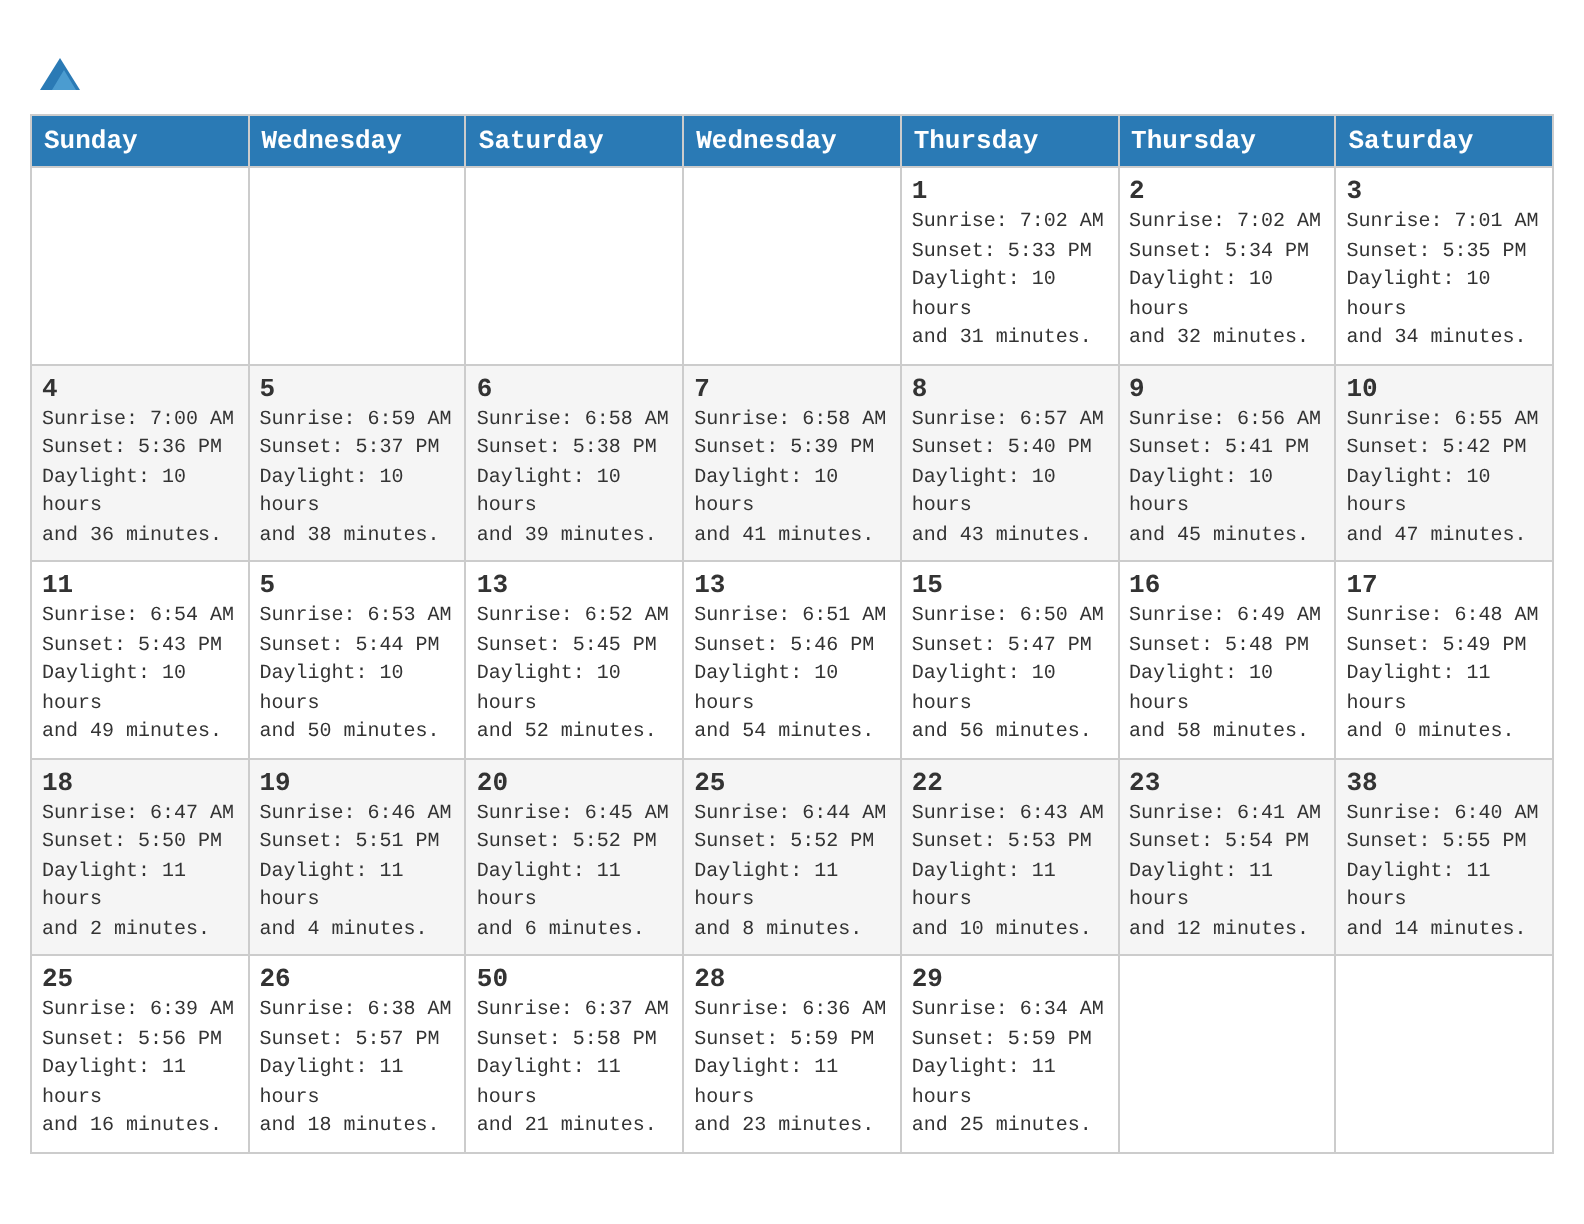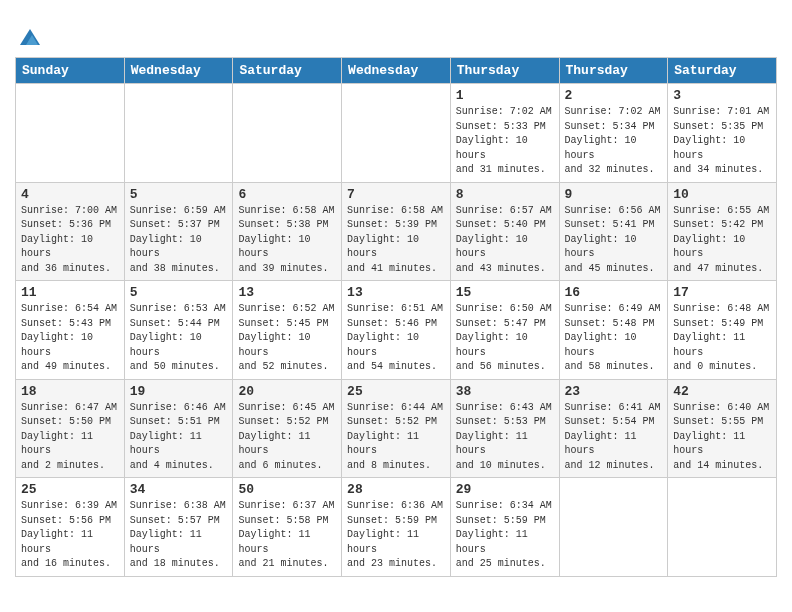--- a/index.html
+++ b/index.html
@@ -159,27 +159,27 @@
           <td><span class="day-num">13</span><span class="day-info">Sunrise: 6:51 AM<br>Sunset: 5:46 PM<br>Daylight: 10 hours<br>and 54 minutes.</span></td>
           <td><span class="day-num">15</span><span class="day-info">Sunrise: 6:50 AM<br>Sunset: 5:47 PM<br>Daylight: 10 hours<br>and 56 minutes.</span></td>
           <td><span class="day-num">16</span><span class="day-info">Sunrise: 6:49 AM<br>Sunset: 5:48 PM<br>Daylight: 10 hours<br>and 58 minutes.</span></td>
           <td><span class="day-num">17</span><span class="day-info">Sunrise: 6:48 AM<br>Sunset: 5:49 PM<br>Daylight: 11 hours<br>and 0 minutes.</span></td>
         </tr>
         <tr>
           <td><span class="day-num">18</span><span class="day-info">Sunrise: 6:47 AM<br>Sunset: 5:50 PM<br>Daylight: 11 hours<br>and 2 minutes.</span></td>
           <td><span class="day-num">19</span><span class="day-info">Sunrise: 6:46 AM<br>Sunset: 5:51 PM<br>Daylight: 11 hours<br>and 4 minutes.</span></td>
           <td><span class="day-num">20</span><span class="day-info">Sunrise: 6:45 AM<br>Sunset: 5:52 PM<br>Daylight: 11 hours<br>and 6 minutes.</span></td>
           <td><span class="day-num">25</span><span class="day-info">Sunrise: 6:44 AM<br>Sunset: 5:52 PM<br>Daylight: 11 hours<br>and 8 minutes.</span></td>
-          <td><span class="day-num">38</span><span class="day-info">Sunrise: 6:43 AM<br>Sunset: 5:53 PM<br>Daylight: 11 hours<br>and 10 minutes.</span></td>
+          <td><span class="day-num">22</span><span class="day-info">Sunrise: 6:43 AM<br>Sunset: 5:53 PM<br>Daylight: 11 hours<br>and 10 minutes.</span></td>
           <td><span class="day-num">23</span><span class="day-info">Sunrise: 6:41 AM<br>Sunset: 5:54 PM<br>Daylight: 11 hours<br>and 12 minutes.</span></td>
-          <td><span class="day-num">42</span><span class="day-info">Sunrise: 6:40 AM<br>Sunset: 5:55 PM<br>Daylight: 11 hours<br>and 14 minutes.</span></td>
+          <td><span class="day-num">38</span><span class="day-info">Sunrise: 6:40 AM<br>Sunset: 5:55 PM<br>Daylight: 11 hours<br>and 14 minutes.</span></td>
         </tr>
         <tr>
           <td><span class="day-num">25</span><span class="day-info">Sunrise: 6:39 AM<br>Sunset: 5:56 PM<br>Daylight: 11 hours<br>and 16 minutes.</span></td>
-          <td><span class="day-num">34</span><span class="day-info">Sunrise: 6:38 AM<br>Sunset: 5:57 PM<br>Daylight: 11 hours<br>and 18 minutes.</span></td>
+          <td><span class="day-num">26</span><span class="day-info">Sunrise: 6:38 AM<br>Sunset: 5:57 PM<br>Daylight: 11 hours<br>and 18 minutes.</span></td>
           <td><span class="day-num">50</span><span class="day-info">Sunrise: 6:37 AM<br>Sunset: 5:58 PM<br>Daylight: 11 hours<br>and 21 minutes.</span></td>
           <td><span class="day-num">28</span><span class="day-info">Sunrise: 6:36 AM<br>Sunset: 5:59 PM<br>Daylight: 11 hours<br>and 23 minutes.</span></td>
           <td><span class="day-num">29</span><span class="day-info">Sunrise: 6:34 AM<br>Sunset: 5:59 PM<br>Daylight: 11 hours<br>and 25 minutes.</span></td>
           <td class="empty-cell"></td>
           <td class="empty-cell"></td>
         </tr>
       </tbody>
   </table>
 </div>
 

